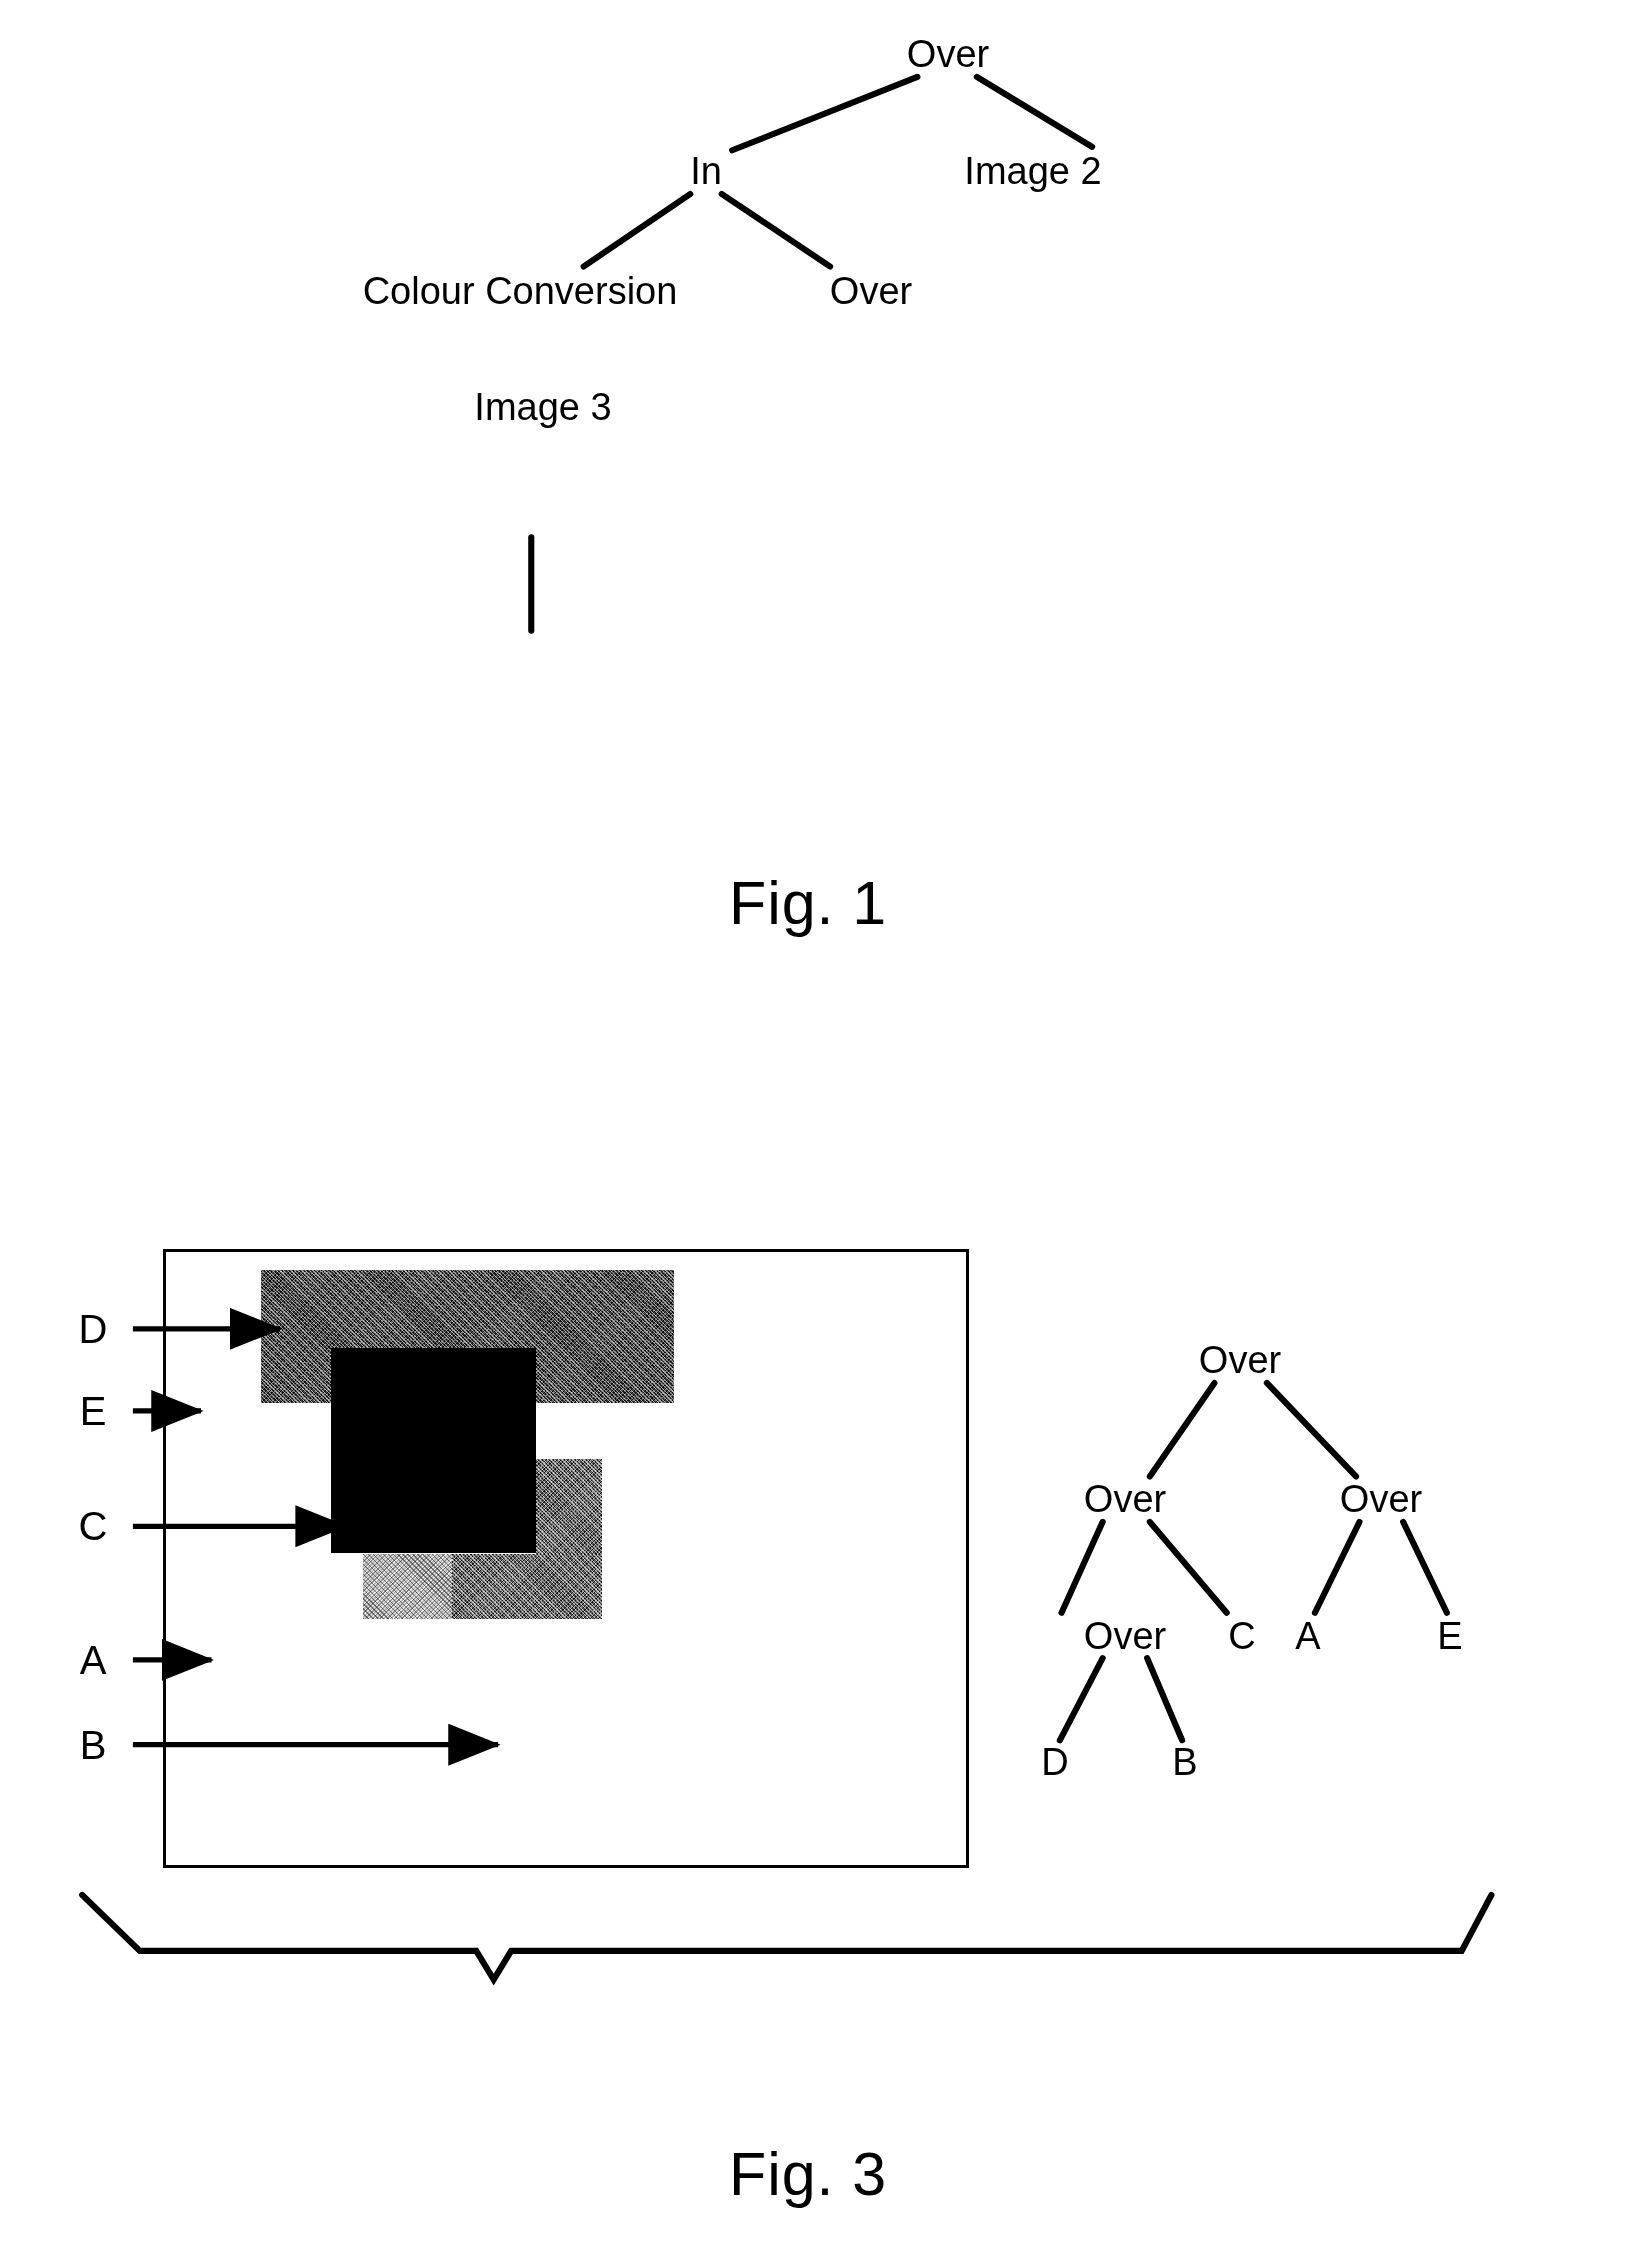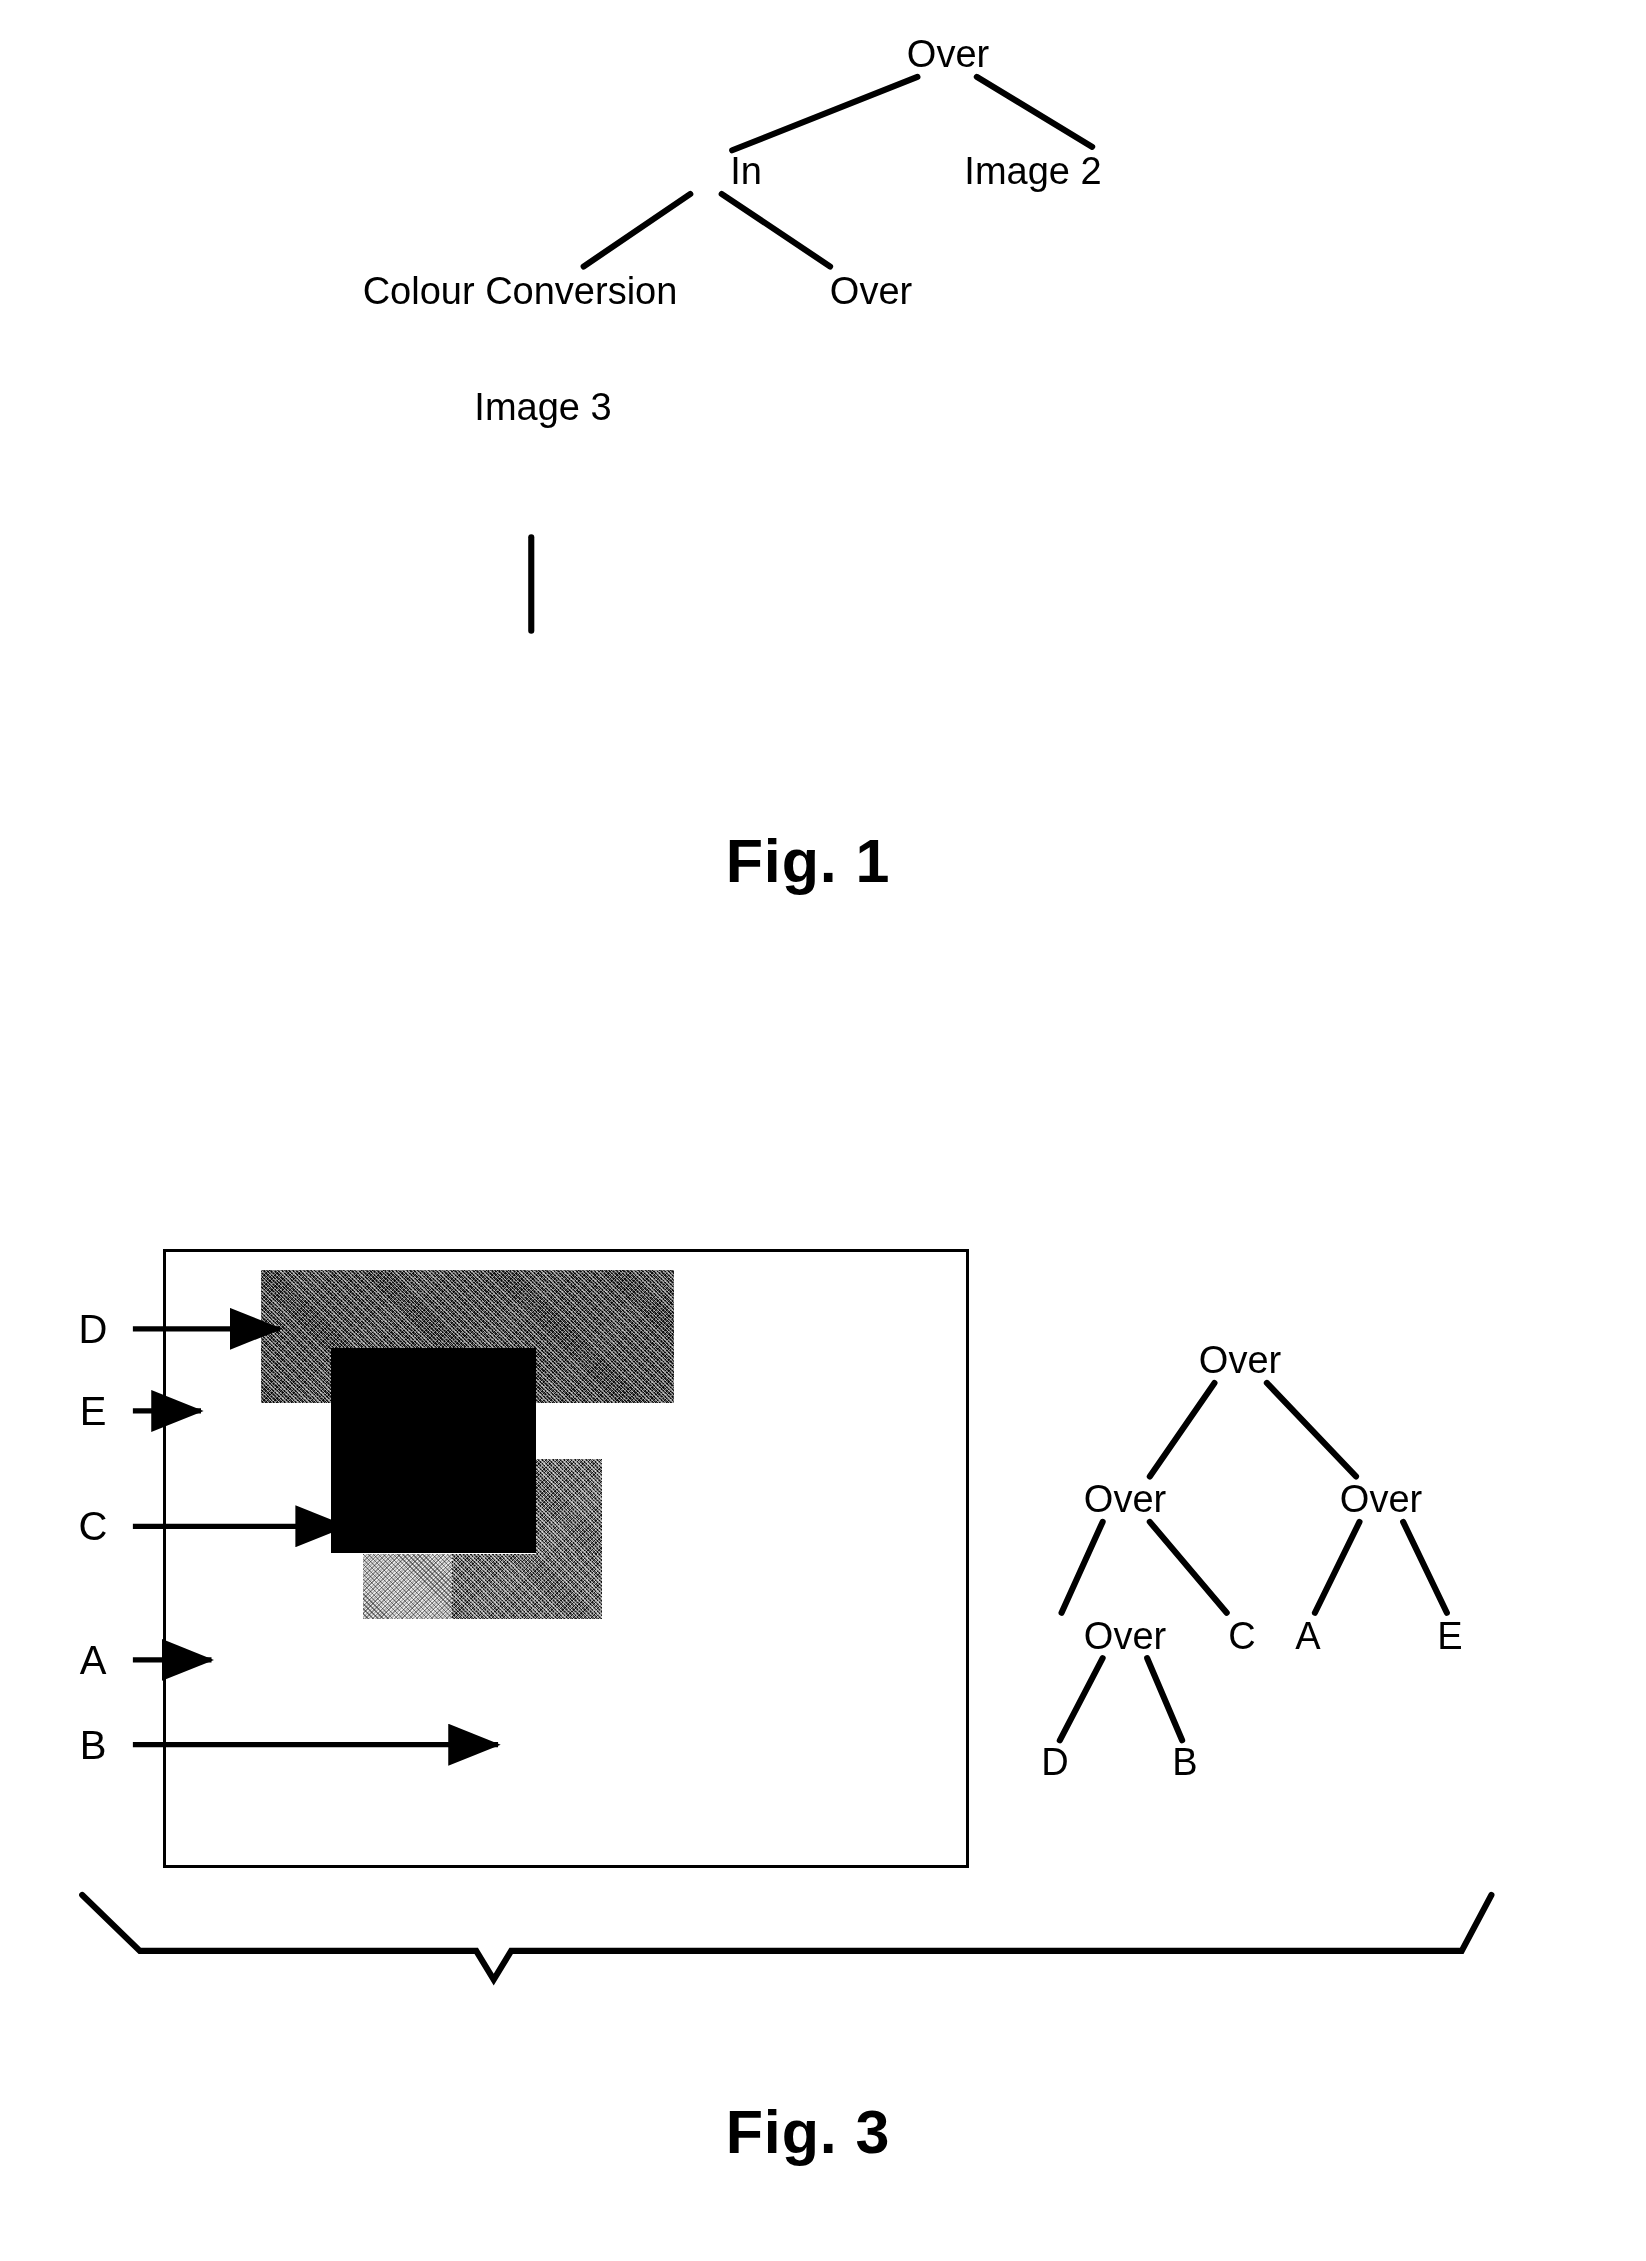--- a/index.html
+++ b/index.html
@@ -2,22 +2,22 @@
 <html style="font-size:14px"><head>
 <meta charset="utf-8">
 <style>
   html,body{margin:0;padding:0;background:#ffffff;}
   body{width:1647px;height:2261px;position:relative;overflow:hidden;
        font-family:"Liberation Sans","DejaVu Sans",sans-serif;color:#000;}
   .stage{position:absolute;left:0;top:0;width:1647px;height:2261px;}
   svg.layer{position:absolute;left:0;top:0;width:1647px;height:2261px;overflow:visible;}
   .nodelbl{position:absolute;font-size:38px;line-height:38px;white-space:nowrap;
            transform:translate(-50%,-50%);letter-spacing:0px;}
-  .figcap{position:absolute;font-size:61px;font-weight:bold;white-space:nowrap;
-          transform:translate(-50%,-50%);letter-spacing:0.9px;}
+  .figcap{position:absolute;font-size:61px;font-weight:normal;white-space:nowrap;
+          transform:translate(-50%,-50%);letter-spacing:0.9px;margin-top:42px;}
   .arrlbl{position:absolute;font-size:40px;line-height:40px;white-space:nowrap;
           transform:translate(-50%,-50%);}
   .block{position:absolute;}
   
   .tex-dark{
     background-color:#4a4a4a;
     background-image:
       repeating-linear-gradient(45deg, rgba(255,255,255,.55) 0 0.9px, transparent 0.9px 2.6px),
       repeating-linear-gradient(-45deg, rgba(0,0,0,.85) 0 0.9px, transparent 0.9px 2.6px),
       repeating-linear-gradient(12deg, rgba(255,255,255,.3) 0 0.9px, transparent 0.9px 4.4px),
@@ -49,21 +49,21 @@
     <g stroke="#000" stroke-width="7" stroke-linecap="round" fill="none">
       <line x1="1050" y1="88" x2="838" y2="172"></line>
       <line x1="1118" y1="88" x2="1250" y2="168"></line>
       <line x1="790" y1="222" x2="668" y2="305"></line>
       <line x1="826" y1="222" x2="950" y2="305"></line>
       <line x1="608" y1="615" x2="608" y2="722"></line>
     </g>
   </svg>
 
   <div class="nodelbl" style="left:948px;top:54px">Over</div>
-  <div class="nodelbl" style="left:746px;top:171px">In</div>
+  <div class="nodelbl" style="left:706px;top:171px">In</div>
   <div class="nodelbl" style="left:1033px;top:171px">Image 2</div>
   <div class="nodelbl" style="left:520px;top:291px">Colour Conversion</div>
   <div class="nodelbl" style="left:871px;top:291px">Over</div>
   <div class="nodelbl" style="left:543px;top:407px">Image 3</div>
 
   <div class="figcap" style="left:808px;top:861px">Fig. 1</div>
 
   <div class="block outline-rect" style="left:163px;top:1249px;width:806px;height:619px;"></div>
 
   <div class="block tex-dark" style="left:261px;top:1270px;width:413px;height:133px;"></div>

